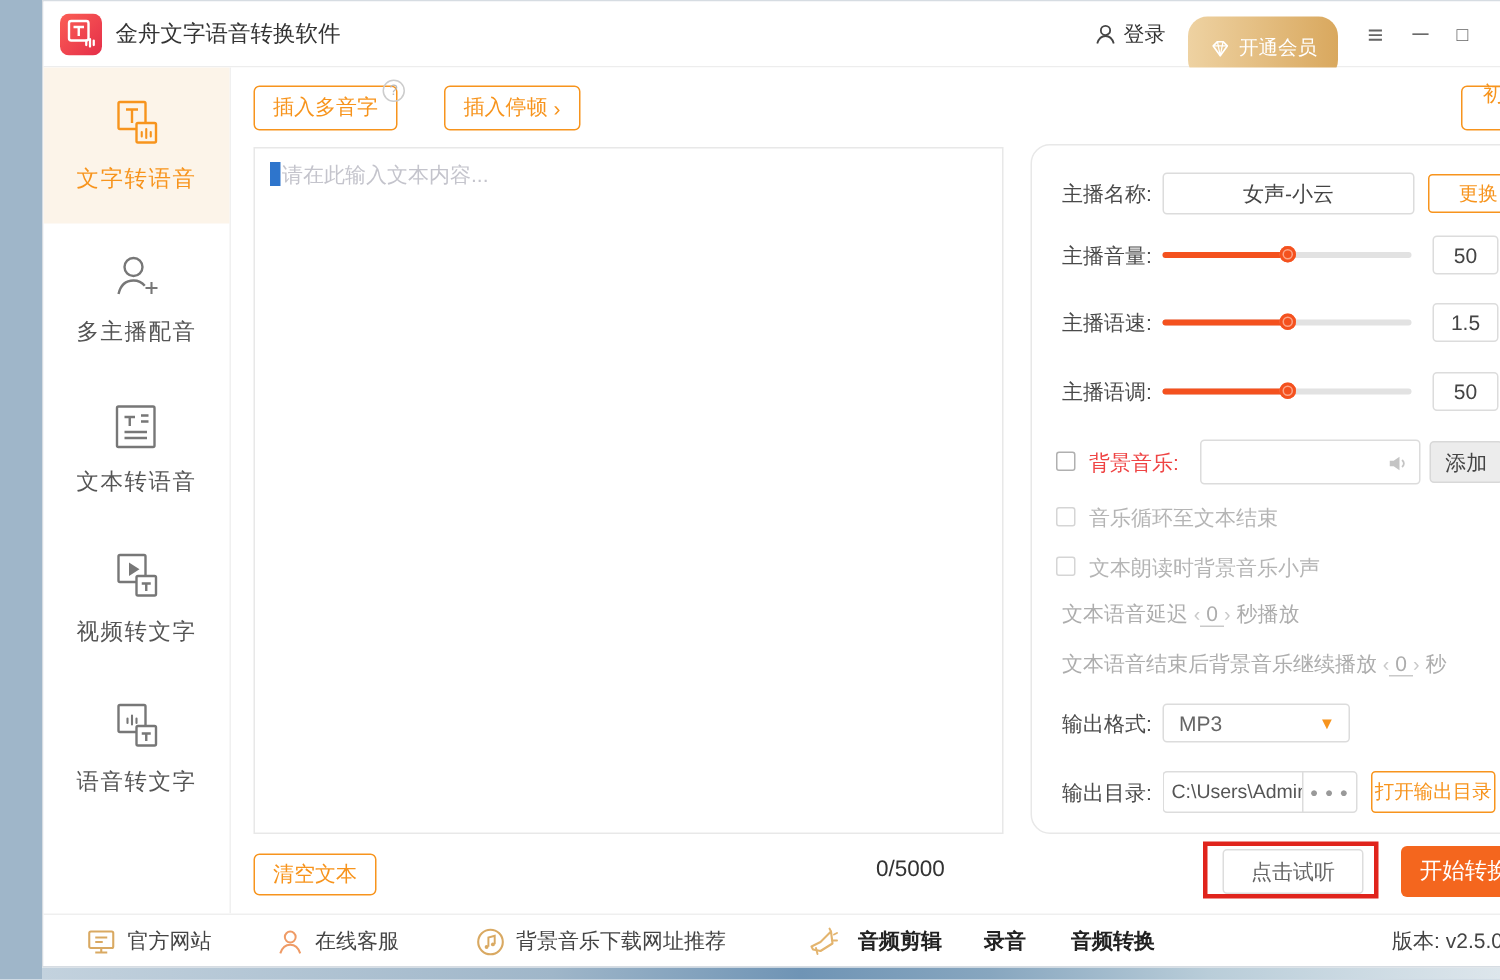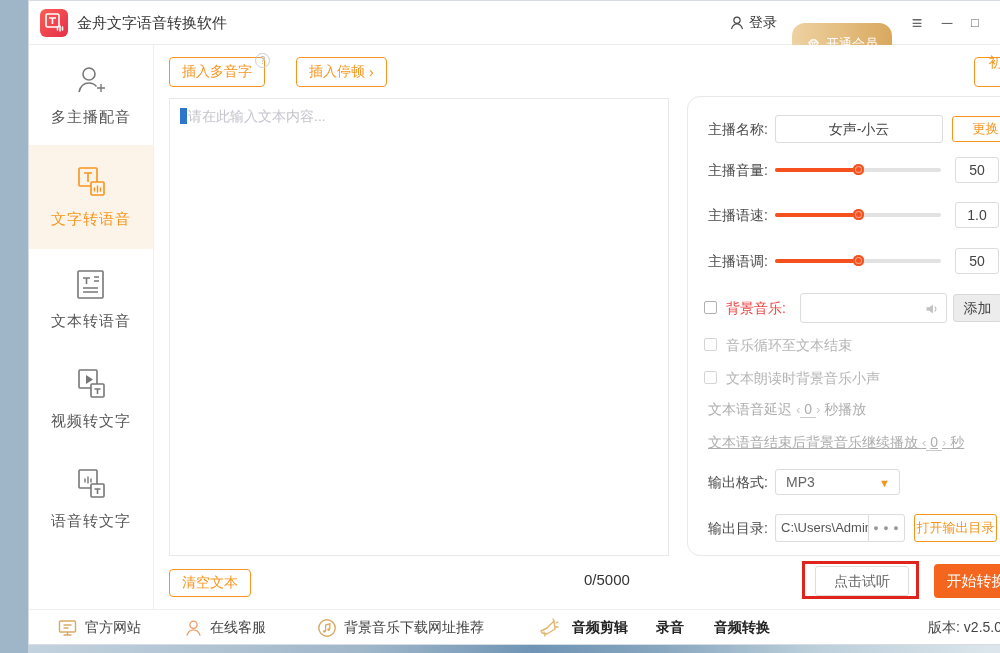--- a/index.html
+++ b/index.html
@@ -8,21 +8,21 @@
   .screen { position:absolute; inset:0;margin-left:28px; }
   .desktop-sliver { position:absolute; left:0; right:0; bottom:0; height:10px;
     background:linear-gradient(90deg,#c3d2de 0%,#9fb6c9 35%,#6f94b5 52%,#87a6bf 65%,#b9cdd9 80%,#dde6ec 100%); }
   .window { position:absolute; left:0; top:0; width:1000px; height:645px; background:#fff; border:1px solid #d6dce2; }
 
   
   .titlebar { position:absolute; left:0; top:0; right:0; height:44px; background:#fff; border-bottom:1px solid #ededed; }
   .app-logo { position:absolute; left:11px; top:8px; width:28px; height:28px; }
   .app-title { position:absolute; left:48px; top:0; line-height:44px; font-size:15px; color:#333; }
   .login { position:absolute; right:250px; top:0; height:44px; display:flex; align-items:center; gap:4px; color:#333; font-size:14px; cursor:default; }
-  .vip-pill { position:absolute; right:135px; top:22px; height:42px; padding:0 14px; border-radius:13px;
+  .vip-pill { position:absolute; right:135px; top:10px; height:42px; padding:0 14px; border-radius:13px;
     background:linear-gradient(90deg,#eed2a2,#d9a85e); display:flex; align-items:center; gap:5px; color:#fff; font-size:13px; }
   .winbtn { position:absolute; top:0; height:44px; width:28px; text-align:center; line-height:44px; color:#666; font-size:15px; }
   .winbtn.menu  { right:96px; font-size:18px; }
   .winbtn.min   { right:66px; }
   .winbtn.max   { right:38px; font-size:13px; }
   .winbtn.close { right:8px;  font-size:17px; }
 
   
   .sidebar { position:absolute; left:0; top:44px; width:125px; bottom:35px; background:#fff; border-right:1px solid #f0f0f0; }
   .side-item { height:100px; display:flex; flex-direction:column; align-items:center; justify-content:center; gap:9px; color:#777; }
@@ -128,36 +128,36 @@
         <span>开通会员</span>
       </span>
 
       <span class="winbtn menu">≡</span>
       <span class="winbtn min">─</span>
       <span class="winbtn max">□</span>
       <span class="winbtn close">×</span>
     </header>
 
     <aside class="sidebar">
-      <div class="side-item">
-        <svg width="36" height="36" viewBox="0 0 36 36" stroke="currentColor" fill="none" stroke-width="1.6">
-          <circle cx="16" cy="11" r="6"></circle>
-          <path d="M6 29c1.5-6.5 5.5-9 10-9 3 0 5.5 1 7.5 3.5"></path>
-          <path d="M24 25h8M28 21v8" stroke-width="1.4"></path>
-        </svg>
-        <span class="lbl">多主播配音</span>
-      </div>
       <div class="side-item active">
         <svg width="36" height="36" viewBox="0 0 36 36" stroke="currentColor" fill="none" stroke-width="1.6">
           <rect x="6" y="3" width="18" height="18" rx="1"></rect>
           <path d="M11 8h8M15 8v9"></path>
           <rect x="18" y="17" width="13" height="13" rx="1" fill="#fcf4e9"></rect>
           <path d="M21.5 26v-3M24.5 27v-6M27.5 26v-3" stroke-linecap="round" stroke-width="1.4"></path>
         </svg>
         <span class="lbl">文字转语音</span>
+      </div>
+      <div class="side-item">
+        <svg width="36" height="36" viewBox="0 0 36 36" stroke="currentColor" fill="none" stroke-width="1.6">
+          <circle cx="16" cy="11" r="6"></circle>
+          <path d="M6 29c1.5-6.5 5.5-9 10-9 3 0 5.5 1 7.5 3.5"></path>
+          <path d="M24 25h8M28 21v8" stroke-width="1.4"></path>
+        </svg>
+        <span class="lbl">多主播配音</span>
       </div>
       <div class="side-item">
         <svg width="36" height="36" viewBox="0 0 36 36" stroke="currentColor" fill="none" stroke-width="1.6">
           <rect x="5" y="4" width="25" height="27" rx="1"></rect>
           <path d="M10 11h7M13.5 11v6M21 10h5M21 14h5"></path>
           <path d="M10 21h15M10 25h15"></path>
         </svg>
         <span class="lbl">文本转语音</span>
       </div>
       <div class="side-item">
@@ -211,21 +211,21 @@
           <div class="knob" style="left:50%;"></div>
         </div>
         <div class="valbox" style="top:60px;">50</div>
 
         <span class="plabel" style="top:105px; line-height:26px;">主播语速:</span>
         <div class="slider" style="top:112px;">
           <div class="track"></div>
           <div class="fill" style="width: 50%;"></div>
           <div class="knob" style="left:50%;"></div>
         </div>
-        <div class="valbox" style="top:105px;">1.0</div>
+        <div class="valbox" style="top:105px;">1.5</div>
 
         <span class="plabel" style="top:151px; line-height:26px;">主播语调:</span>
         <div class="slider" style="top:158px;">
           <div class="track"></div>
           <div class="fill" style="width: 50%;"></div>
           <div class="knob" style="left:50%;"></div>
         </div>
         <div class="valbox" style="top:151px;">50</div>
 
         <span class="checkbox" style="left:16px; top:204px;"></span>
@@ -245,21 +245,21 @@
 
         <span class="checkbox dim" style="left:16px; top:274px;"></span>
         <span class="plabel dim" style="left:38px; top:273px; line-height:16px;">文本朗读时背景音乐小声</span>
 
         <span class="stepper-line" style="top:304px;">
           <span>文本语音延迟</span>
           <span class="stepper-arrow">‹</span><span class="stepper-num">0</span><span class="stepper-arrow">›</span>
           <span>秒播放</span>
         </span>
 
-        <span class="stepper-line" style="top:337px;text-decoration:underline;">
+        <span class="stepper-line" style="top:337px;">
           <span>文本语音结束后背景音乐继续播放</span>
           <span class="stepper-arrow">‹</span><span class="stepper-num">0</span><span class="stepper-arrow">›</span>
           <span>秒</span>
         </span>
 
         <span class="plabel" style="top:372px; line-height:26px;">输出格式:</span>
         <div class="pinput fmt-select">
           <span>MP3</span>
           <span class="fmt-caret" style="line-height:26px;">▼</span>
         </div>

